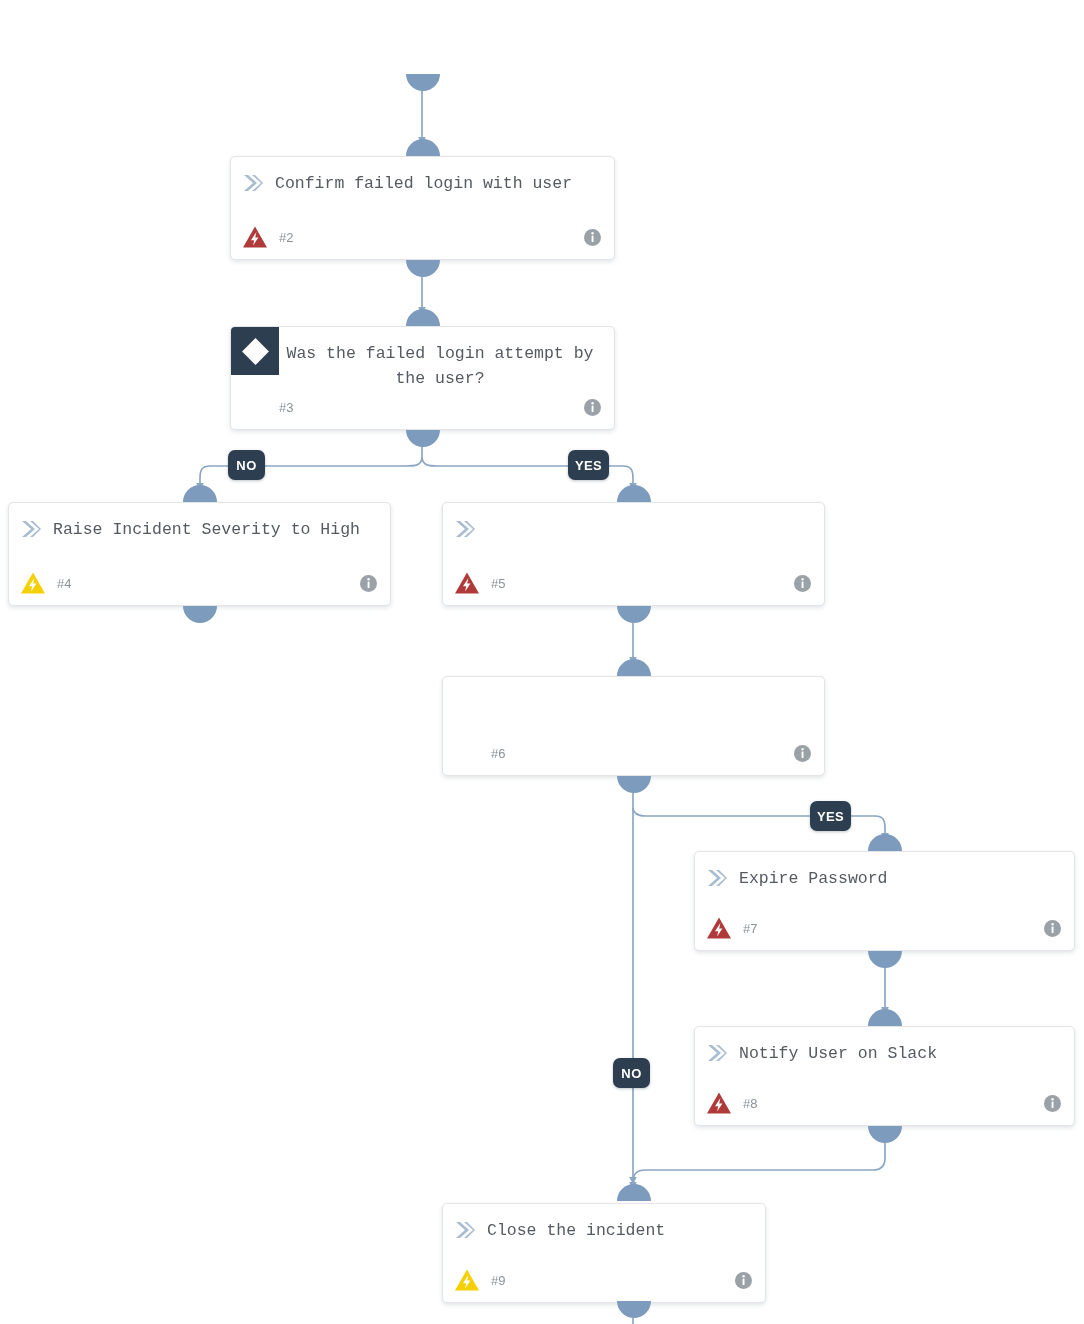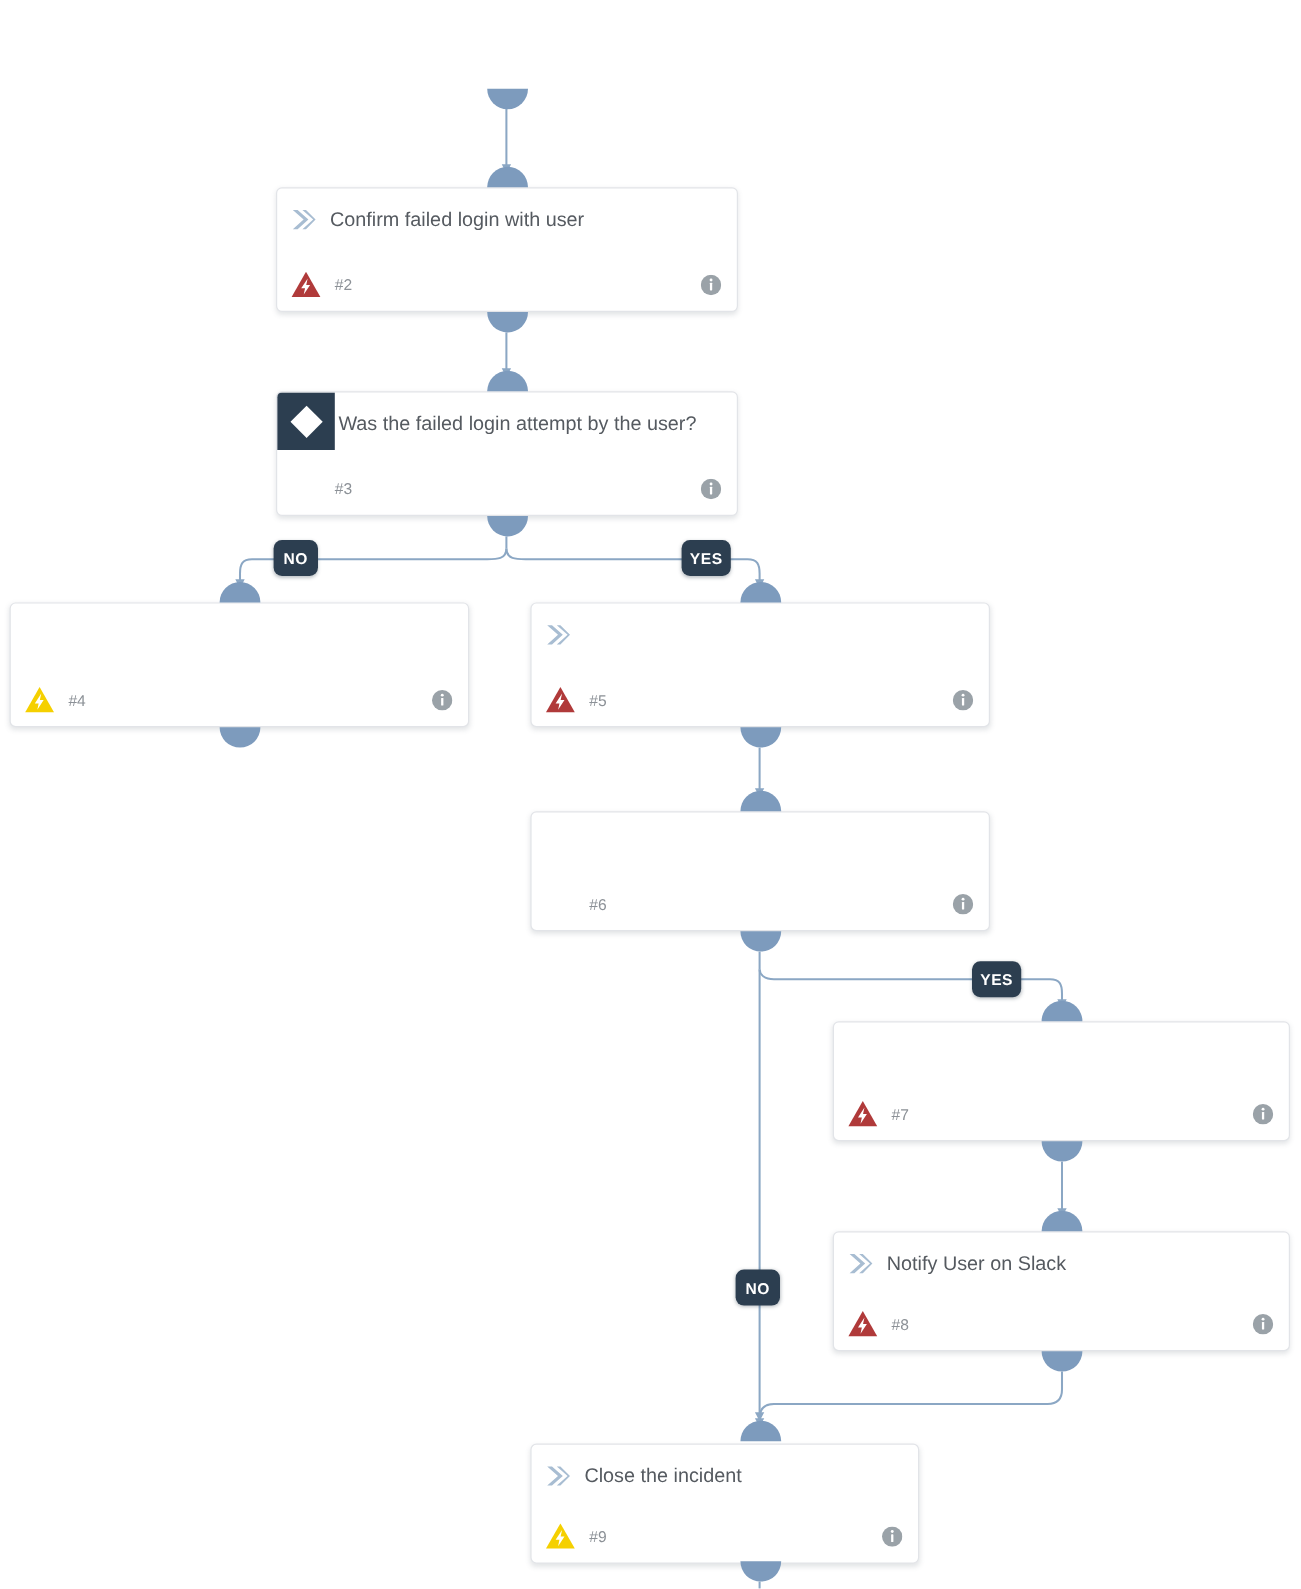--- a/index.html
+++ b/index.html
@@ -64,20 +64,21 @@
     border: 1px solid #e2e4e8;
     border-radius: 5px;
     box-shadow: 0 2px 4px rgba(90,100,115,.17);
     overflow: hidden;
   }
   .node-head {
     position: relative;
     display: flex;
     align-items: flex-start;
     min-height: 52px;
+    font-family: Liberation Mono, monospace;
   }
   .node-title {
     color: #555a60;
     font-size: 16.5px;
     line-height: 25px;
     padding: 14px 16px 0 0;
     word-break: break-word;
   }
   .node-foot {
     position: absolute;
@@ -113,20 +114,21 @@
     justify-content: center;
   }
   .diamond-shape {
     width: 19px;
     height: 19px;
     background: #ffffff;
     transform: rotate(45deg);
   }
   .cond .node-title {
     padding-left: 3px;
+    text-align: center;
   }
 
   
   .sev-icon {
     flex: 0 0 auto;
     width: 48px;
     display: flex;
     justify-content: center;
     align-items: center;
   }
@@ -248,20 +250,29 @@
           <div class="info-icon">
             <svg width="17" height="17" viewBox="0 0 17 17">
               <circle cx="8.5" cy="8.5" r="8.5" fill="#9aa2a8"></circle>
               <rect x="7.6" y="6.6" width="1.9" height="6.4" rx=".5" fill="#ffffff"></rect>
               <circle cx="8.55" cy="4.3" r="1.2" fill="#ffffff"></circle>
             </svg>
           </div>
         </div>
       </div>
       <div class="node" style="left: 8px; top: 502px; width: 383px; height: 104px;">
+        <div class="node-head">
+          <div class="chevron-icon">
+            <svg width="22" height="20" viewBox="0 0 22 20">
+              <path d="M2,2 L11,10 L2,18 L6,18 L15,10 L6,2 Z" fill="#a8bdd2"></path>
+              <path d="M10,2 L19,10 L10,18 L13,18 L21,10 L13,2 Z" fill="#a8bdd2"></path>
+            </svg>
+          </div>
+          <div class="node-title" style="color: rgb(85, 90, 96);">Raise Incident Severity to High</div>
+        </div>
         <div class="node-foot">
           <div class="sev-icon">
             <svg width="26" height="24" viewBox="0 0 26 24">
               <path d="M13,1.5 L25,22.5 L1,22.5 Z" fill="#f5d000"></path>
               <path d="M14.4,7 L9,15.2 L12.2,15.2 L11.1,20.5 L16.4,12.4 L13.2,12.4 Z" fill="#ffffff"></path>
             </svg>
           </div>
           <span class="node-num" style="color: rgb(140, 145, 151);">#4</span>
           <div class="info-icon">
             <svg width="17" height="17" viewBox="0 0 17 17">
@@ -305,20 +316,29 @@
           <div class="info-icon">
             <svg width="17" height="17" viewBox="0 0 17 17">
               <circle cx="8.5" cy="8.5" r="8.5" fill="#9aa2a8"></circle>
               <rect x="7.6" y="6.6" width="1.9" height="6.4" rx=".5" fill="#ffffff"></rect>
               <circle cx="8.55" cy="4.3" r="1.2" fill="#ffffff"></circle>
             </svg>
           </div>
         </div>
       </div>
       <div class="node" style="left: 694px; top: 851px; width: 381px; height: 100px;">
+        <div class="node-head">
+          <div class="chevron-icon">
+            <svg width="22" height="20" viewBox="0 0 22 20">
+              <path d="M2,2 L11,10 L2,18 L6,18 L15,10 L6,2 Z" fill="#a8bdd2"></path>
+              <path d="M10,2 L19,10 L10,18 L13,18 L21,10 L13,2 Z" fill="#a8bdd2"></path>
+            </svg>
+          </div>
+          <div class="node-title" style="color: rgb(85, 90, 96);">Expire Password</div>
+        </div>
         <div class="node-foot">
           <div class="sev-icon">
             <svg width="26" height="24" viewBox="0 0 26 24">
               <path d="M13,1.5 L25,22.5 L1,22.5 Z" fill="#b03a3a"></path>
               <path d="M14.4,7 L9,15.2 L12.2,15.2 L11.1,20.5 L16.4,12.4 L13.2,12.4 Z" fill="#ffffff"></path>
             </svg>
           </div>
           <span class="node-num" style="color: rgb(140, 145, 151);">#7</span>
           <div class="info-icon">
             <svg width="17" height="17" viewBox="0 0 17 17">

